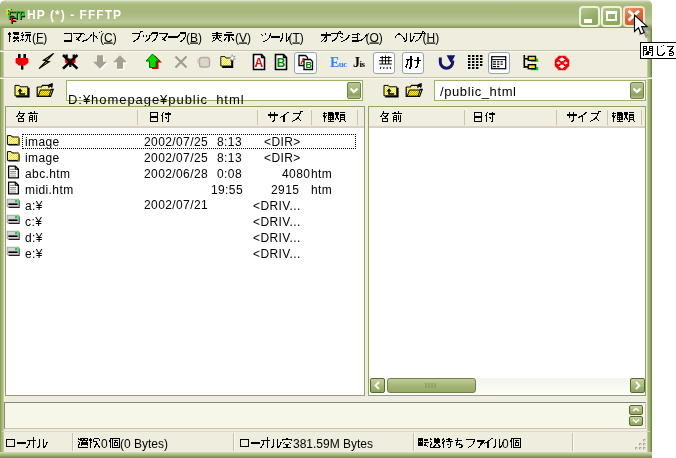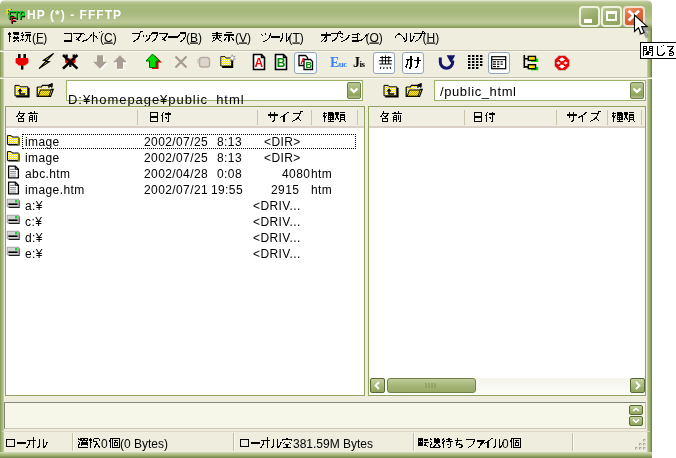--- a/index.html
+++ b/index.html
@@ -241,29 +241,29 @@
   <div class="abs" style="left:233px;top:433px;width:1px;height:18px;background:#c3bfab;"></div>
   <div class="abs" style="left:234px;top:433px;width:1px;height:18px;background:#fbfbf3;"></div>
   <div class="abs" style="left:413px;top:433px;width:1px;height:18px;background:#c3bfab;"></div>
   <div class="abs" style="left:414px;top:433px;width:1px;height:18px;background:#fbfbf3;"></div>
   <div class="abs" style="left:572px;top:433px;width:1px;height:18px;background:#c3bfab;"></div>
   <div class="abs" style="left:573px;top:433px;width:1px;height:18px;background:#fbfbf3;"></div>
 
   <div class="txt" style="left:25px;top:136px;">image</div>
   <div class="txt" style="left:25px;top:152px;">image</div>
   <div class="txt" style="left:25px;top:168px;">abc.htm</div>
-  <div class="txt" style="left:25px;top:184px;">image.htm</div>
+  <div class="txt" style="left:25px;top:184px;">midi.htm</div>
   <div class="txt" style="left:25px;top:200px;">a:¥</div>
   <div class="txt" style="left:25px;top:216px;">c:¥</div>
   <div class="txt" style="left:25px;top:232px;">d:¥</div>
   <div class="txt" style="left:25px;top:248px;">e:¥</div>
   <div class="txt" style="left:144px;top:136px;">2002/07/25</div>
   <div class="txt" style="left:144px;top:152px;">2002/07/25</div>
-  <div class="txt" style="left:144px;top:168px;">2002/04/28</div>
-  <div class="txt" style="left:144px;top:184px;">2002/07/21</div>
+  <div class="txt" style="left:144px;top:168px;">2002/06/28</div>
+  <div class="txt" style="left:144px;top:199px;">2002/07/21</div>
   <div class="txt" style="left:242px;top:136px;text-align:right;width:0;direction:rtl;">8:13</div>
   <div class="txt" style="left:242px;top:152px;text-align:right;width:0;direction:rtl;">8:13</div>
   <div class="txt" style="left:242px;top:168px;text-align:right;width:0;direction:rtl;">0:08</div>
   <div class="txt" style="left:243px;top:184px;text-align:right;width:0;direction:rtl;">19:55</div>
   <div class="txt" style="left:264px;top:136px;">&lt;DIR&gt;</div>
   <div class="txt" style="left:264px;top:152px;">&lt;DIR&gt;</div>
   <div class="txt" style="left:282px;top:168px;">4080</div>
   <div class="txt" style="left:271px;top:184px;">2915</div>
   <div class="txt" style="left:253px;top:200px;">&lt;DRIV...</div>
   <div class="txt" style="left:253px;top:216px;">&lt;DRIV...</div>

